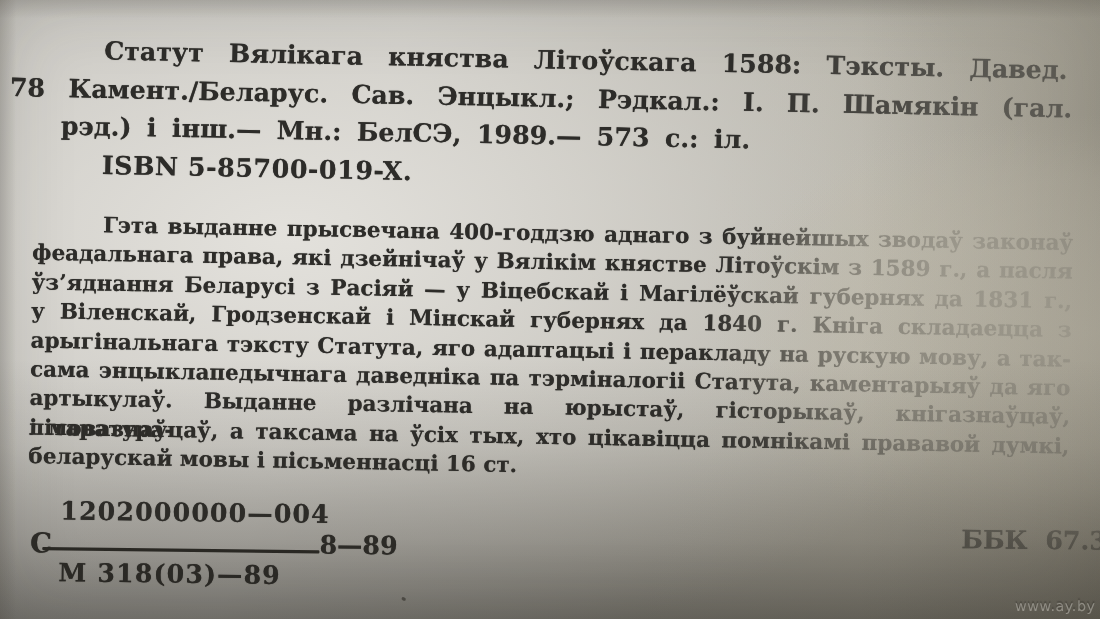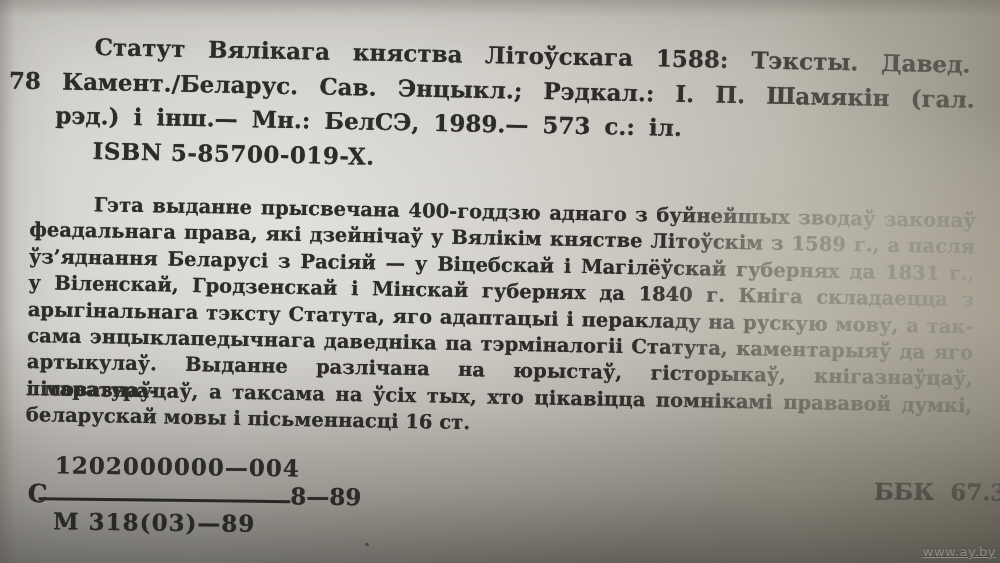--- a/index.html
+++ b/index.html
@@ -33,21 +33,21 @@
   .cat-issue{position:absolute;left:266px;top:28px;white-space:nowrap;}
   .cat-den{position:absolute;left:29px;top:56px;letter-spacing:1px;white-space:nowrap;}
   
   .bbk{position:absolute;left:874px;top:478px;font-size:23px;word-spacing:8px;
        transform:rotate(0.5deg);color:#34332e;white-space:nowrap;}
   
   .speck{position:absolute;left:365px;top:543px;width:4px;height:3px;border-radius:50%;
          background:rgba(40,38,33,0.55);transform:rotate(25deg);}
   .watermark{position:absolute;right:4px;bottom:4px;
              font-family:"DejaVu Sans","Liberation Sans",sans-serif;font-size:13px;letter-spacing:0.5px;
-             color:rgba(238,236,229,0.38);text-shadow:0 -1px 1px rgba(40,38,32,0.38);text-decoration:underline;}
+             color:rgba(238,236,229,0.38);text-shadow:0 -1px 1px rgba(40,38,32,0.38);}
   
   .wash{position:absolute;inset:0;pointer-events:none;
     background:
       radial-gradient(ellipse 460px 270px at 99% 54%, rgba(189,184,169,0.78) 0%, rgba(189,184,169,0.42) 52%, rgba(0,0,0,0) 74%),
       radial-gradient(ellipse 300px 160px at 88% 40%, rgba(196,192,179,0.42) 0%, rgba(0,0,0,0) 70%),
       linear-gradient(100deg, rgba(0,0,0,0) 62%, rgba(197,193,180,0.30) 82%, rgba(190,185,169,0.42) 100%);
   }
   .shade{position:absolute;inset:0;pointer-events:none;
     background:
       linear-gradient(to bottom, rgba(70,66,58,0.20) 0%, rgba(0,0,0,0) 3%),

